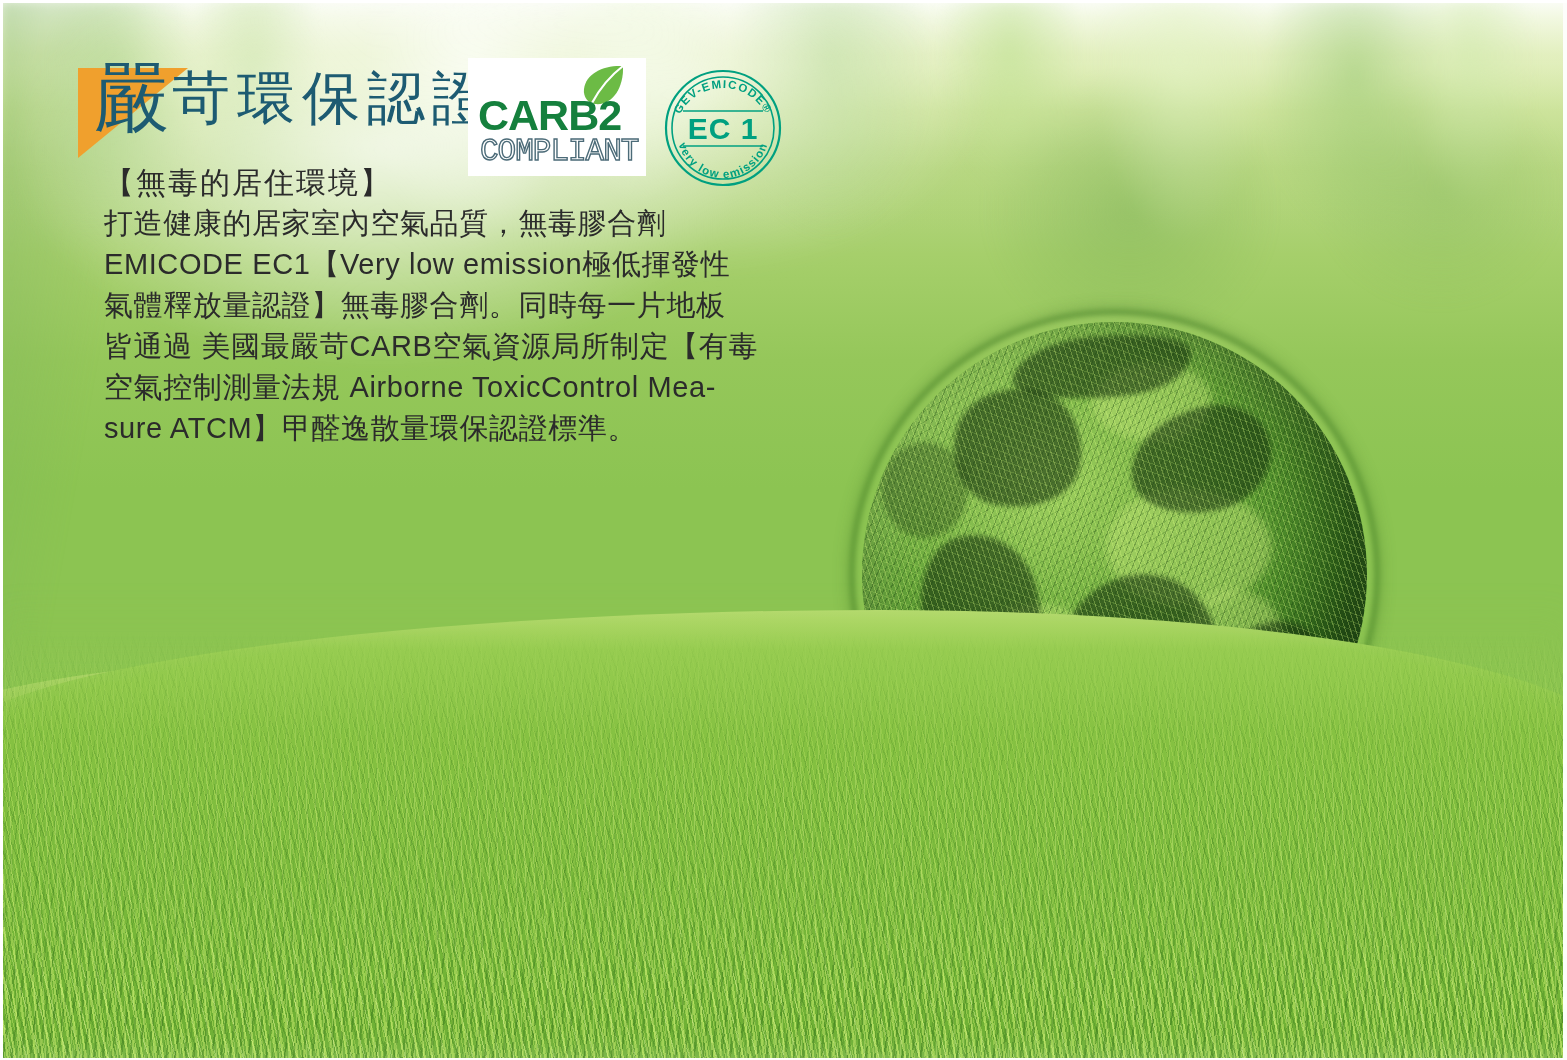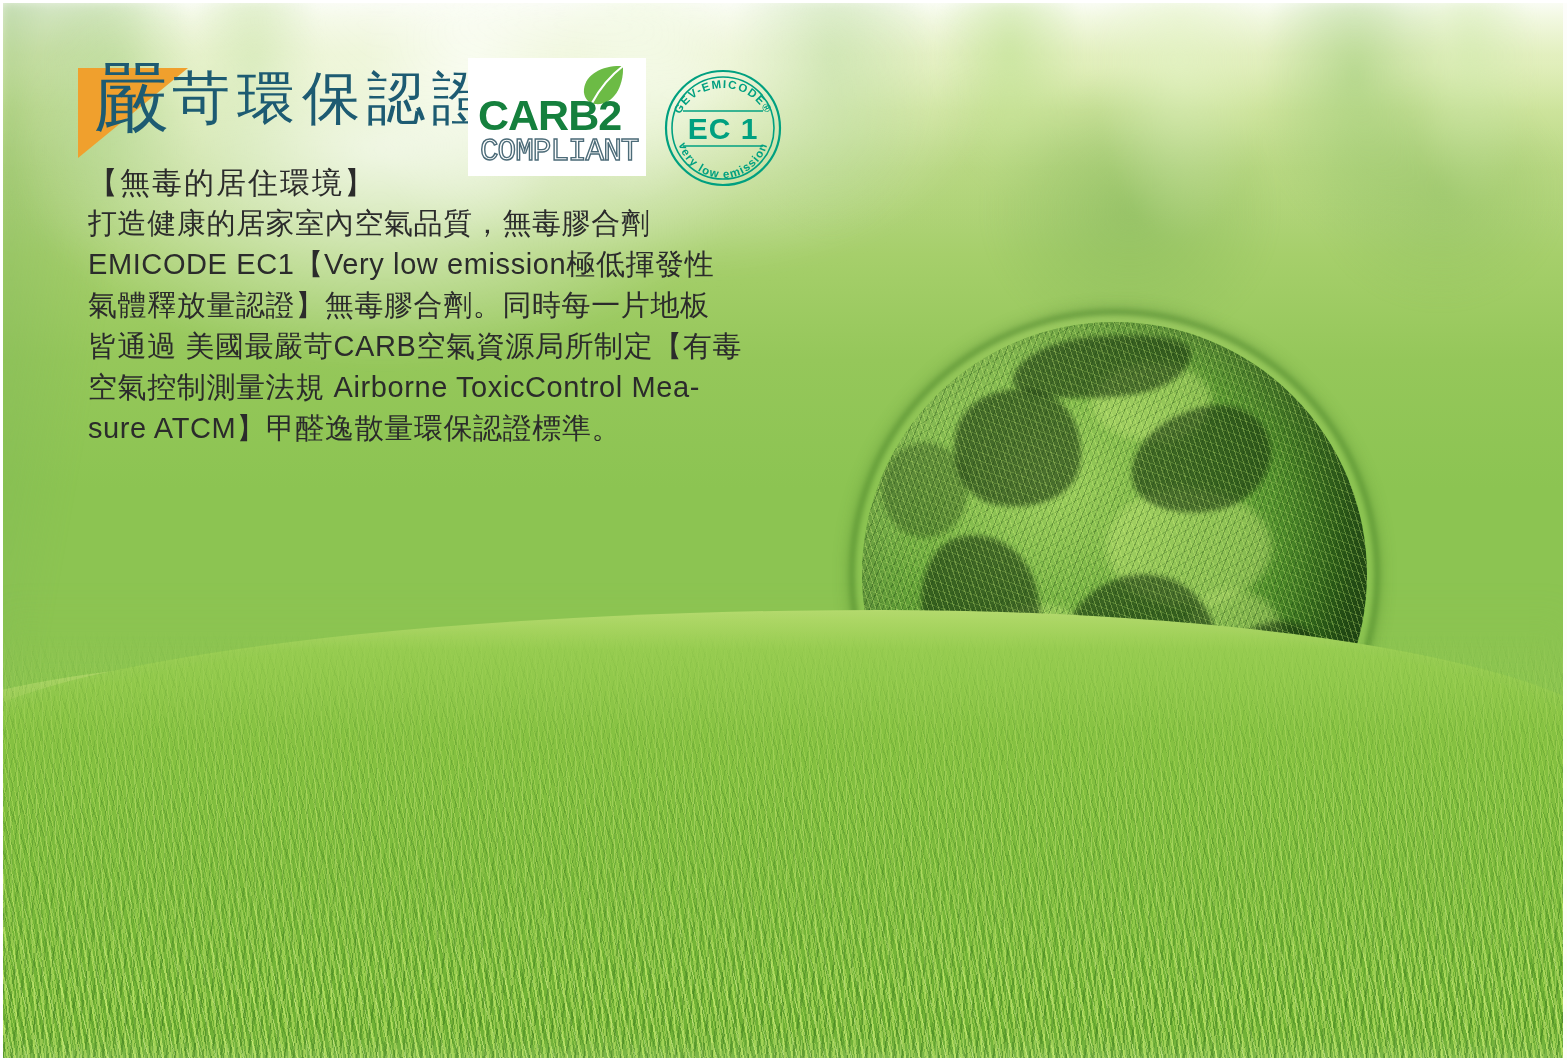--- a/index.html
+++ b/index.html
@@ -217,21 +217,21 @@
     font-size:31px;letter-spacing:-1px;line-height:1;
     color:transparent;
     -webkit-text-stroke:1.4px #4c6b78;
   }
 
   
   .ec-seal{position:absolute;left:659px;top:66px;width:128px;height:124px;}
 
   
   .body-text{
-    position:absolute;left:88px;top:163px;width:600px;
+    position:absolute;left:104px;top:163px;width:600px;
     color:#2b2b2b;
   }
   .bt-head{
     font-family:"DejaVu Serif","Liberation Serif",serif;
     font-size:30px;line-height:40px;letter-spacing:2px;white-space:nowrap;
   }
   .bt-line{
     font-family:"Liberation Sans","DejaVu Sans",sans-serif;
     font-size:29px;line-height:41px;letter-spacing:.6px;white-space:nowrap;
   }

